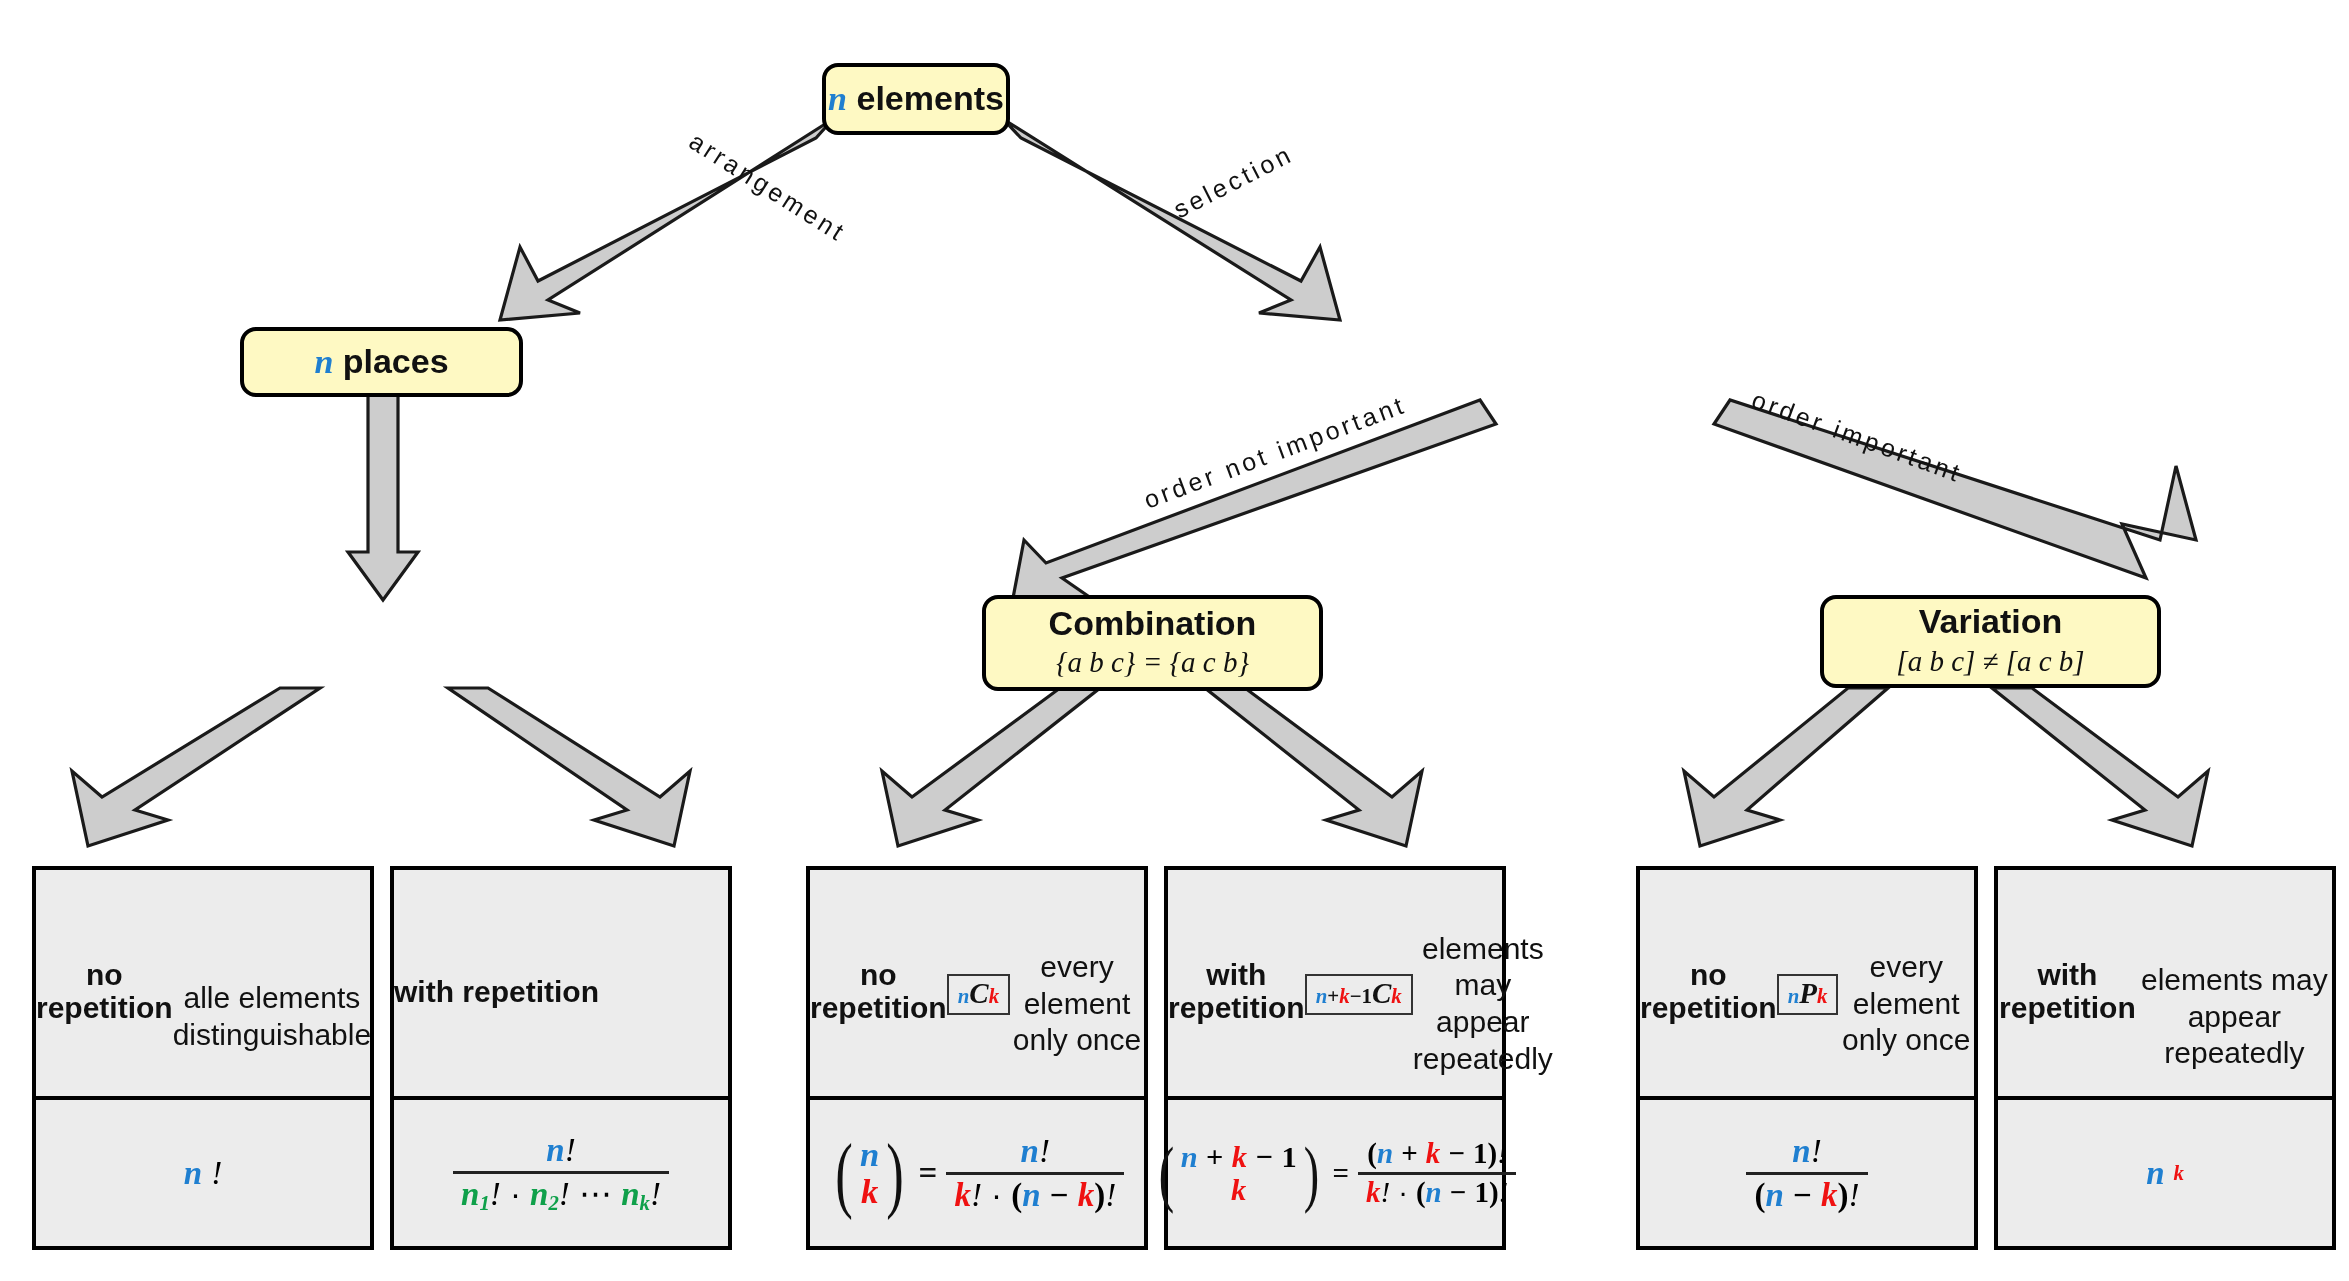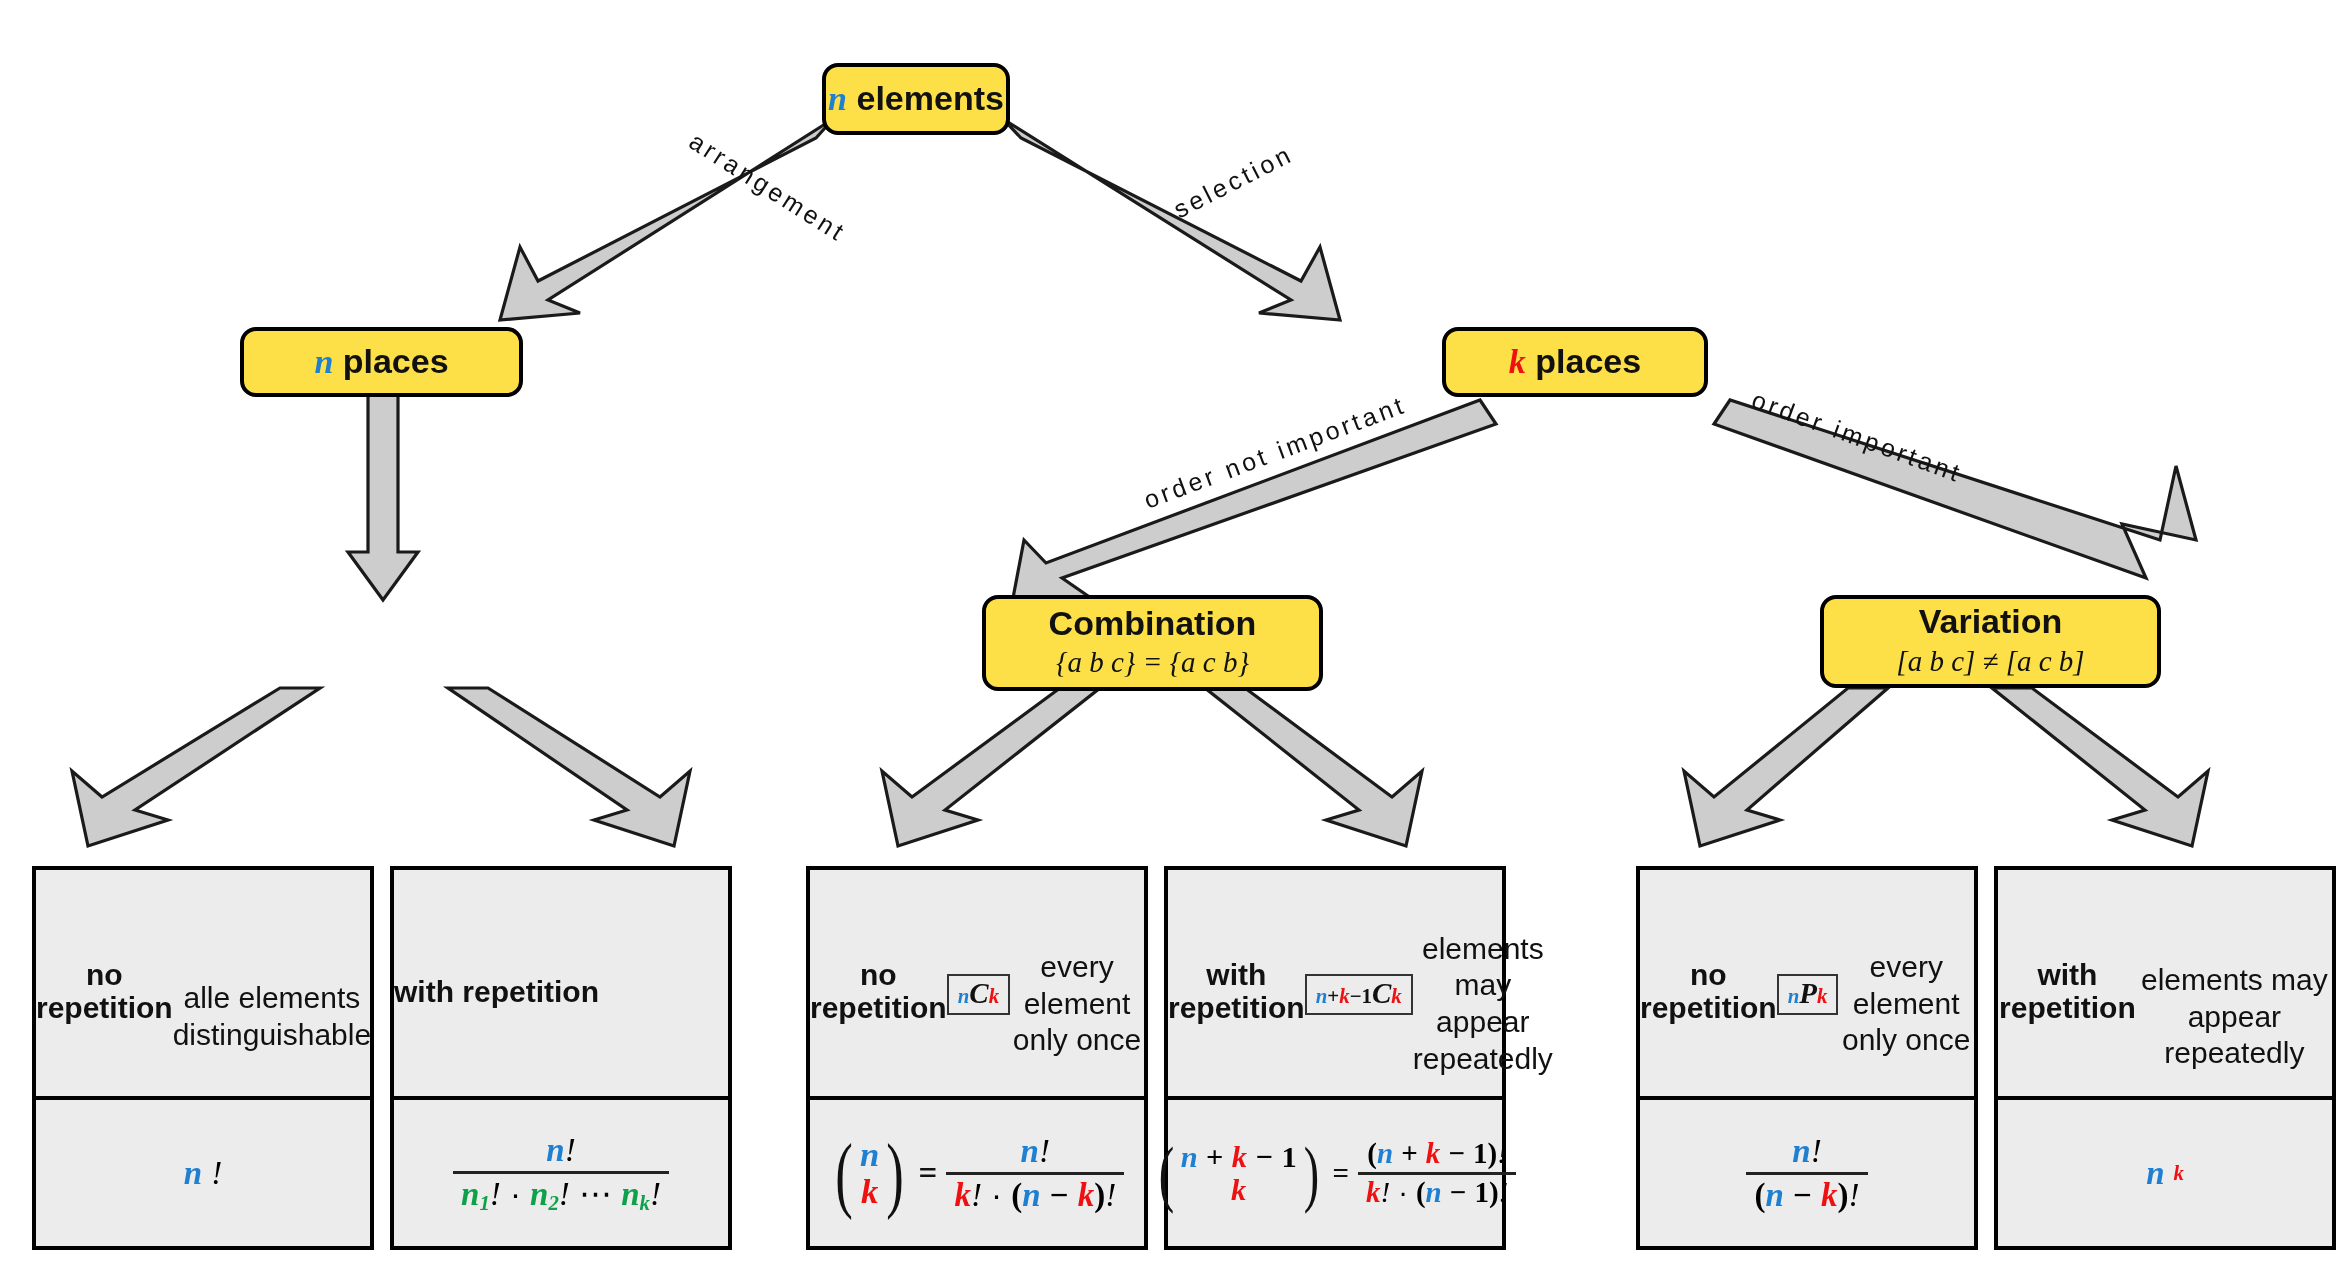--- a/index.html
+++ b/index.html
@@ -1,20 +1,20 @@
 <!DOCTYPE html>
 <html><head>
 <meta charset="utf-8">
 <style>
   html,body{margin:0;padding:0;background:#ffffff;}
   body{font-family:"Liberation Sans",sans-serif;}
   #stage{position:relative;width:2349px;height:1281px;background:#fff;overflow:hidden;}
   #edges{position:absolute;left:0;top:0;width:2349px;height:1281px;}
 
-  .node{position:absolute;box-sizing:border-box;background:#fde047;border:4px solid #000;
+  .node{position:absolute;box-sizing:border-box;background:#fef9c3;border:4px solid #000;
         display:flex;flex-direction:column;align-items:center;justify-content:center;
         text-align:center;color:#111;}
   .rnode{border-radius:16px;}
   .node .t1{font-size:34px;font-weight:bold;line-height:1.05;}
   .node .t2{font-size:29px;line-height:1.2;margin-top:4px;
             font-family:"Liberation Serif",serif;font-style:italic;}
 
   .leafbox{position:absolute;box-sizing:border-box;background:#ececec;border:4px solid #000;
            display:flex;flex-direction:column;}
   .leaf-top{flex:0 0 auto;box-sizing:border-box;border-bottom:4px solid #000;
@@ -114,23 +114,20 @@
   <div class="elabel" style="left:1748px;top:398px;transform:rotate(20deg) translate(0,-50%);">order important</div>
 
   <div class="node rnode" style="left:822px;top:63px;width:188px;height:72px;">
     <div class="t1"><span class="mth blue">n</span> <span>elements</span></div>
   </div>
 
   <div class="node rnode" style="left:240px;top:327px;width:283px;height:70px;">
     <div class="t1"><span class="mth blue">n</span> <span>places</span></div>
   </div>
 
-  <div class="node rnode" style="left:1442px;top:327px;width:266px;height:70px;">
-    <div class="t1"><span class="mth red">k</span> <span>places</span></div>
-  </div>
 
 
   <div class="node rnode" style="left:982px;top:595px;width:341px;height:96px;">
     <div class="t1">Combination</div>
     <div class="t2">{a b c} = {a c b}</div>
   </div>
 
   <div class="node rnode" style="left:1820px;top:595px;width:341px;height:93px;">
     <div class="t1">Variation</div>
     <div class="t2">[a b c] ≠ [a c b]</div>

